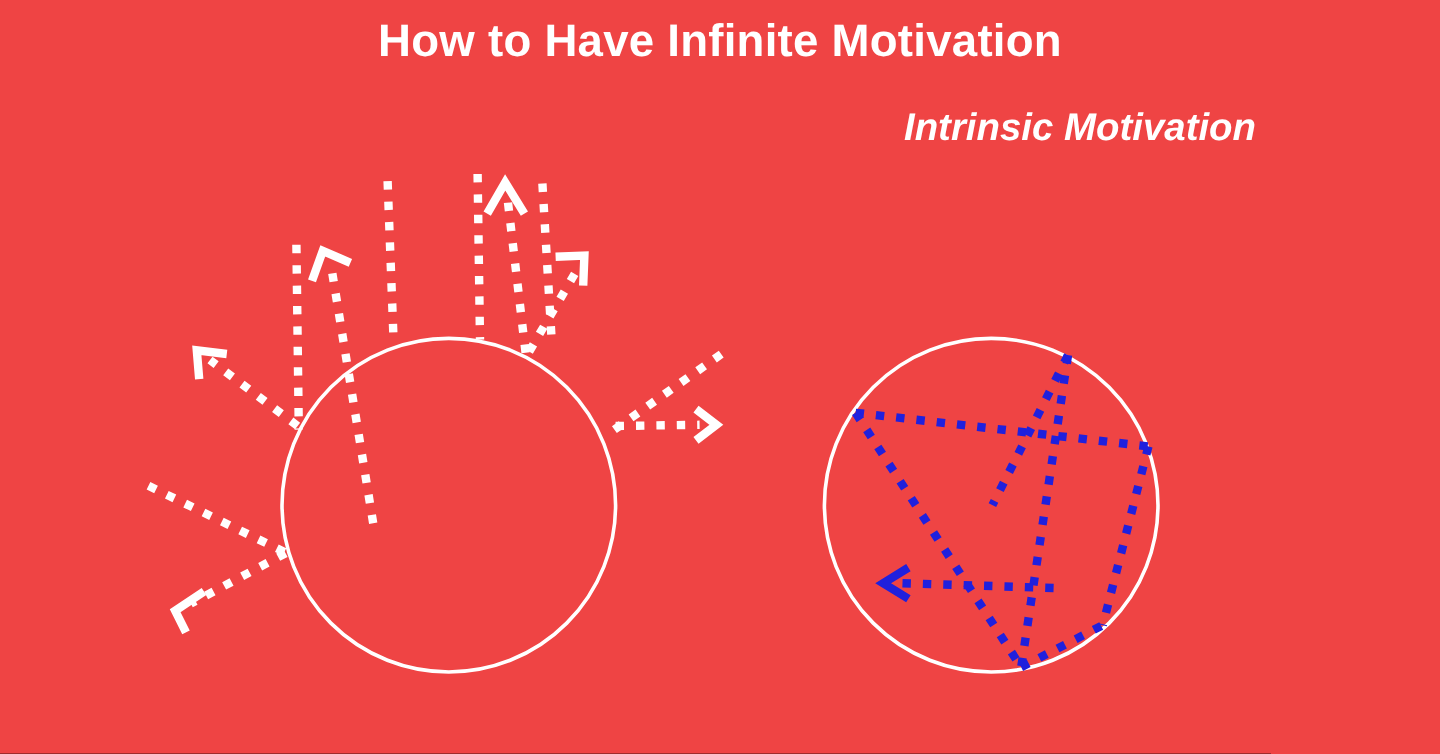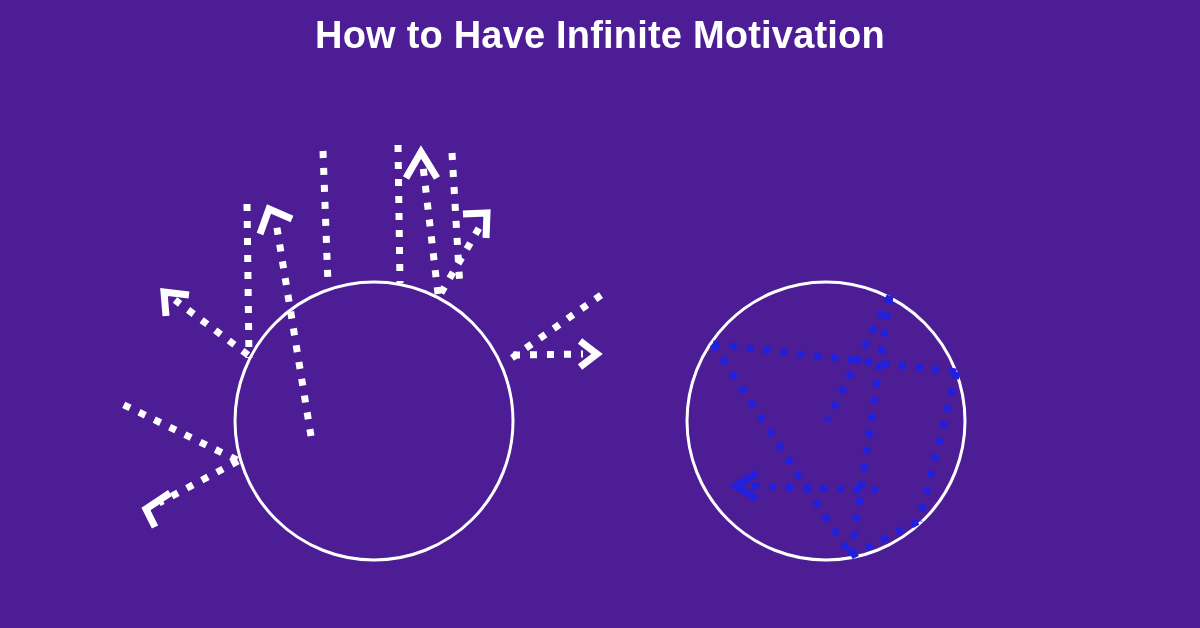--- a/index.html
+++ b/index.html
@@ -11,21 +11,21 @@
     width: 1200px;
     height: 628px;
     overflow: hidden;
     font-family: "Liberation Sans", sans-serif;
     color: #ffffff;
   }
   #stage {
     position: relative;
     width: 1200px;
     height: 628px;
-    background: #4c1d95;
+    background: #ef4444;
   }
   #main-title {
     position: absolute;
     top: 14px;
     left: 0;
     width: 1200px;
     text-align: center;
     font-family: "Liberation Sans", sans-serif;
     font-size: 38px;
     font-weight: bold;
@@ -63,20 +63,21 @@
   }
 </style>
 </head>
 <body>
 
 <div id="stage">
 
   <div id="main-title">How to Have Infinite Motivation</div>
 
 
+  <div class="panel-heading" id="heading-intrinsic">Intrinsic Motivation</div>
 
   <svg id="diagram-layer" viewBox="0 0 1200 628" width="1200" height="628">
 
     <g>
 
       <circle cx="374" cy="421" r="139" fill="none" stroke="#ffffff" stroke-width="3"></circle>
 
       <g stroke="#ffffff" stroke-width="7" stroke-linecap="butt" stroke-dasharray="7 10" fill="none">
 
         <line x1="247" y1="204" x2="249" y2="358"></line>

